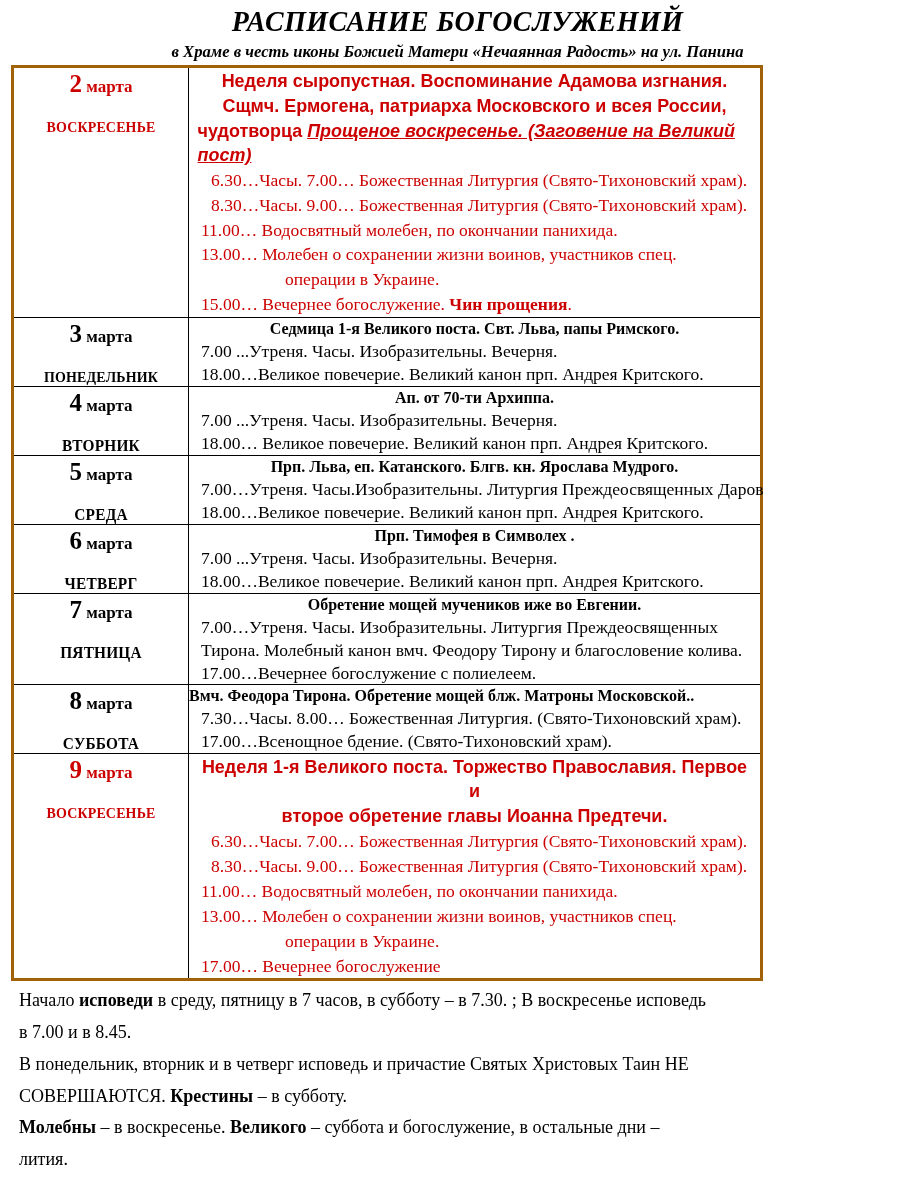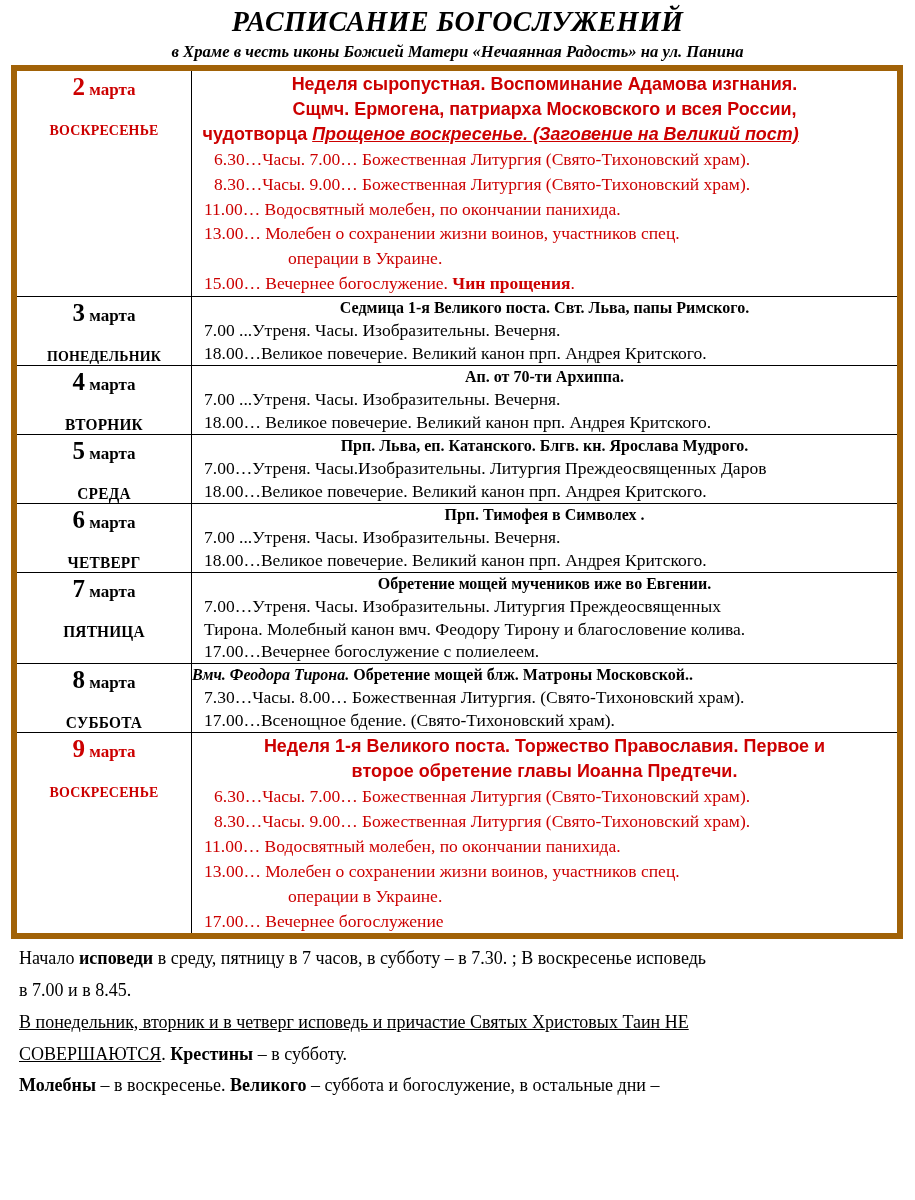--- a/index.html
+++ b/index.html
@@ -39,24 +39,24 @@
     font-weight: bold;
     font-style: italic;
     font-size: 17.5px;
     line-height: 1.1;
     margin: 5px 0 4px 0;
     transform: scaleX(0.95);
   }
 
   
   table.schedule {
-    width: 892px;
+    width: 752px;
     border-collapse: collapse;
     table-layout: fixed;
-    border: 6px solid #a16207;
+    border: 3px solid #a16207;
   }
   table.schedule td {
     border: 1px solid #000;
     vertical-align: top;
     padding: 0;
   }
   td.daycell {
     width: 174px;
     text-align: center;
     padding: 4px 2px 4px 2px;
@@ -103,21 +103,21 @@
     line-height: 1.25;
     margin: 1px 0 1px 0;
   }
   .hdr.left { text-align: left; }
   tr.red .hdr {
     font-family: "Liberation Sans", "DejaVu Sans", sans-serif;
     font-size: 18.5px;
     line-height: 1.3;
     transform: scaleX(0.97);
   }
-  .itl { font-style: italic; }
+  .itl { }
   .sans-itl-und {
     font-family: "Liberation Sans", "DejaVu Sans", sans-serif;
     font-style: italic;
     font-weight: bold;
     text-decoration: underline;
   }
 
   .svc {
     font-size: 17.5px;
     line-height: 1.3;
@@ -135,21 +135,21 @@
   .b { font-weight: bold; }
   .i { }
 
   
   .notes {
     margin-top: 4px;
     font-size: 18px;
     line-height: 1.32;
   }
   .notes p { margin: 8px; }
-  .notes .u { text-decoration: underline; }
+  .notes .u { }
 </style>
 </head>
 <body>
 
 <div class="page">
 
   <div class="title">РАСПИСАНИЕ БОГОСЛУЖЕНИЙ</div>
   <div class="subtitle">в Храме в честь иконы Божией Матери «Нечаянная Радость» на ул. Панина</div>
 
   <table class="schedule">
@@ -264,15 +264,16 @@
     <p>в 7.00 и в 8.45.</p>
     <p>
       <span class="u"> В понедельник, вторник и в четверг исповедь и причастие Святых Христовых Таин НЕ</span>
     </p>
     <p>
       <span class="u">СОВЕРШАЮТСЯ</span><span>. </span><span class="b">Крестины</span><span> –  в субботу.</span>
     </p>
     <p>
       <span class="b">Молебны</span><span> –  в воскресенье.  </span><span class="b">Великого</span><span>  – суббота и богослужение, в остальные дни –</span>
     </p>
+    <p>лития.</p>
   </div>
 
 </div>
 
 </body></html>

